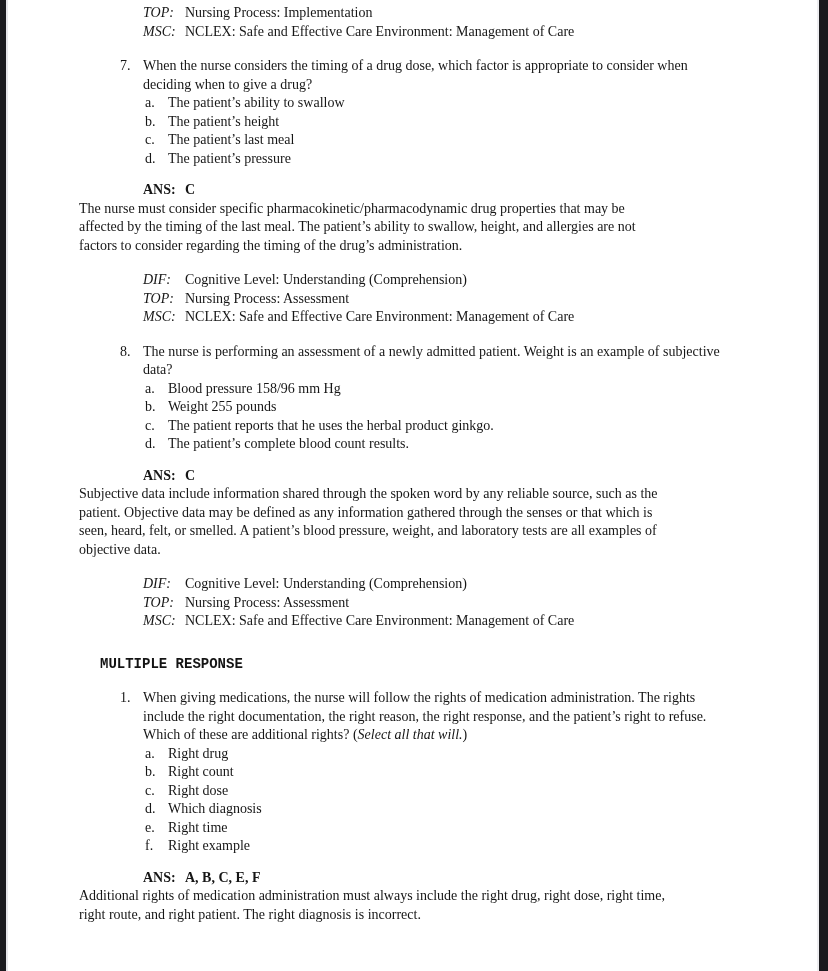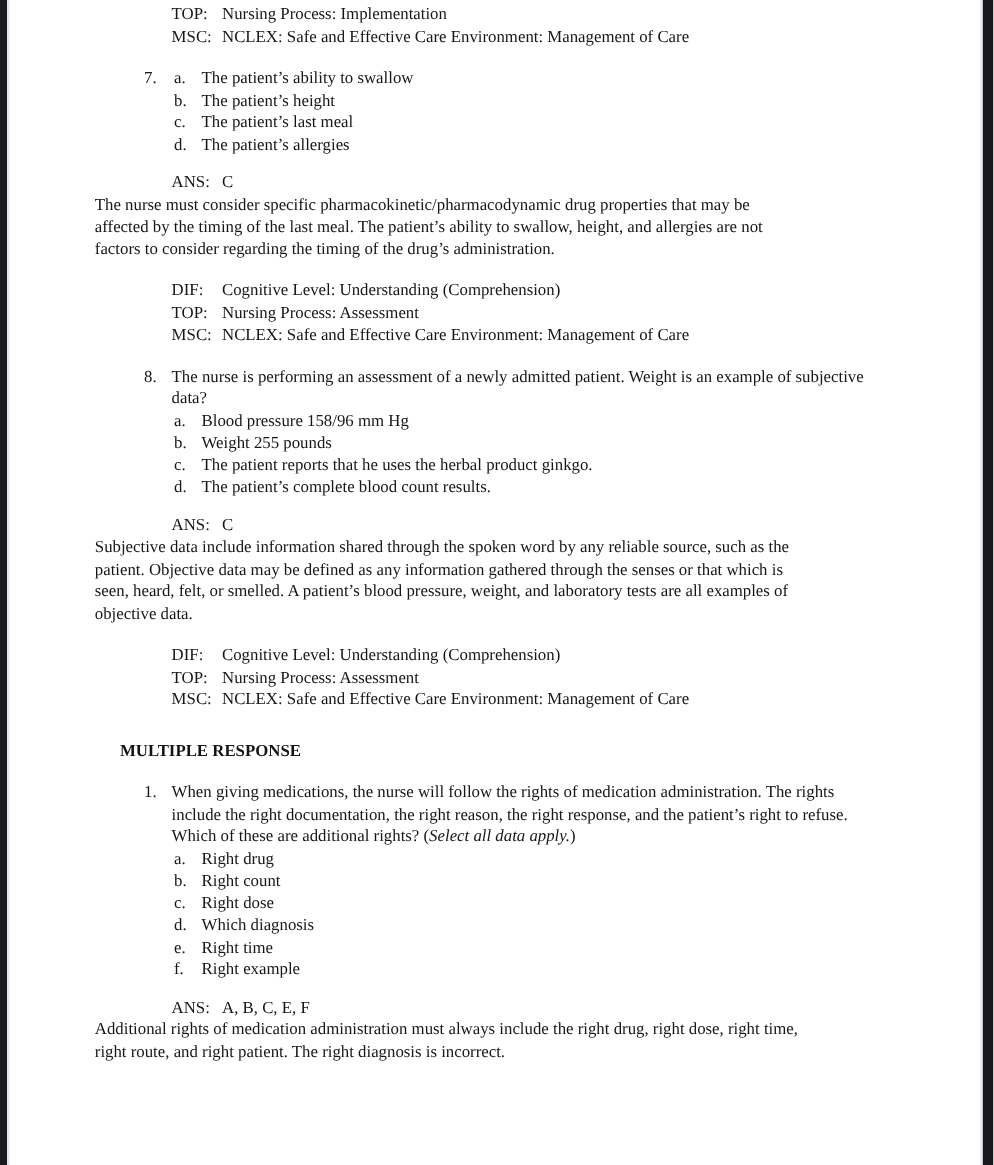--- a/index.html
+++ b/index.html
@@ -16,41 +16,42 @@
   }
   .edge-left  { position:absolute; left:0; top:0; width:6px;  height:100%; background:#1a1a1e; }
   .edge-left-line { position:absolute; left:6px; top:0; width:2px; height:100%; background:#e6e6ea; }
   .edge-right { position:absolute; right:0; top:0; width:9px; height:100%; background:#1a1a1e; }
   .edge-right-line { position:absolute; right:9px; top:0; width:2px; height:100%; background:#ededf0; }
 
   .content { position:absolute; left:0; top:4px; width:828px; }
 
   .meta-block { margin-left:143px; }
   .meta-line  { display:flex; }
-  .meta-label { flex:0 0 42px; }
+  .meta-label { flex:0 0 42px;font-style:italic; }
   .meta-value { flex:1 1 auto; }
 
   .q-row   { display:flex; margin-left:120px; margin-top:16px; }
   .q-num   { flex:0 0 23px; }
   .q-body  { width:592px; }
   .q-text  { width:592px; }
   .opt     { display:flex; margin-left:2px; }
   .opt-letter { flex:0 0 23px; }
   .opt-text   { flex:1 1 auto; }
 
-  .ans-line  { display:flex; margin-left:143px; margin-top:13px; }
+  .ans-line  { display:flex; margin-left:143px; margin-top:13px;font-weight:bold; }
   .ans-label { flex:0 0 42px; }
   .rationale { margin-left:79px; width:592px; }
 
   .meta-after { margin-top:16px; }
 
   .section-heading {
     margin-left:100px; margin-top:24px;
     font-weight:bold; font-size:14px; line-height:18.5px;
     color:#141414;
+    font-family:Liberation Mono, monospace;
   }
   .italic { font-style:italic; }
 </style>
 </head>
 <body>
 
 <div class="page">
   <div class="content">
 
     <div class="meta-block">
@@ -61,35 +62,36 @@
       <div class="meta-line">
         <span class="meta-label">MSC:</span>
         <span class="meta-value">NCLEX: Safe and Effective Care Environment: Management of Care</span>
       </div>
     </div>
 
     <section>
       <div class="q-row">
         <span class="q-num">7.</span>
         <div class="q-body">
+          <div class="q-text">When the nurse considers the timing of a drug dose, which factor is appropriate to consider when deciding when to give a drug?</div>
           <div class="opt">
             <span class="opt-letter">a.</span>
             <span class="opt-text">The patient’s ability to swallow</span>
           </div>
           <div class="opt">
             <span class="opt-letter">b.</span>
             <span class="opt-text">The patient’s height</span>
           </div>
           <div class="opt">
             <span class="opt-letter">c.</span>
             <span class="opt-text">The patient’s last meal</span>
           </div>
           <div class="opt">
             <span class="opt-letter">d.</span>
-            <span class="opt-text">The patient’s allergies</span>
+            <span class="opt-text">The patient’s pressure</span>
           </div>
         </div>
       </div>
       <div class="ans-line">
         <span class="ans-label">ANS:</span>
         <span>C</span>
       </div>
       <div class="rationale">The nurse must consider specific pharmacokinetic/pharmacodynamic drug properties that may be affected by the timing of the last meal. The patient’s ability to swallow, height, and allergies are not factors to consider regarding the timing of the drug’s administration.</div>
       <div class="meta-block meta-after">
         <div class="meta-line">
@@ -150,21 +152,21 @@
         </div>
       </div>
     </section>
 
     <h2 class="section-heading">MULTIPLE RESPONSE</h2>
 
     <section>
       <div class="q-row">
         <span class="q-num">1.</span>
         <div class="q-body">
-          <div class="q-text"><span>When giving medications, the nurse will follow the rights of medication administration. The rights include the right documentation, the right reason, the right response, and the patient’s right to refuse. Which of these are additional rights? (</span><span class="italic">Select all data apply.</span><span>)</span></div>
+          <div class="q-text"><span>When giving medications, the nurse will follow the rights of medication administration. The rights include the right documentation, the right reason, the right response, and the patient’s right to refuse. Which of these are additional rights? (</span><span class="italic">Select all that will.</span><span>)</span></div>
           <div class="opt">
             <span class="opt-letter">a.</span>
             <span class="opt-text">Right drug</span>
           </div>
           <div class="opt">
             <span class="opt-letter">b.</span>
             <span class="opt-text">Right count</span>
           </div>
           <div class="opt">
             <span class="opt-letter">c.</span>

